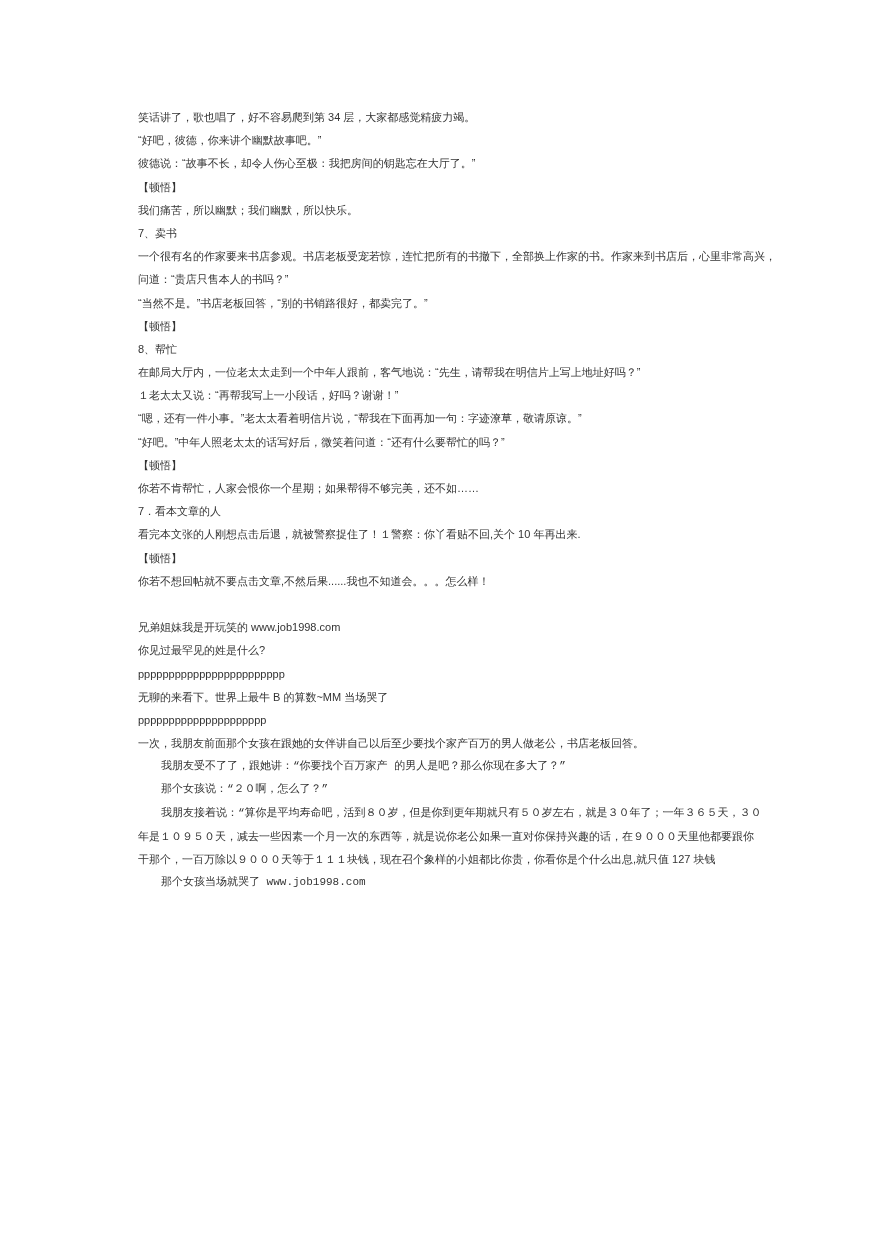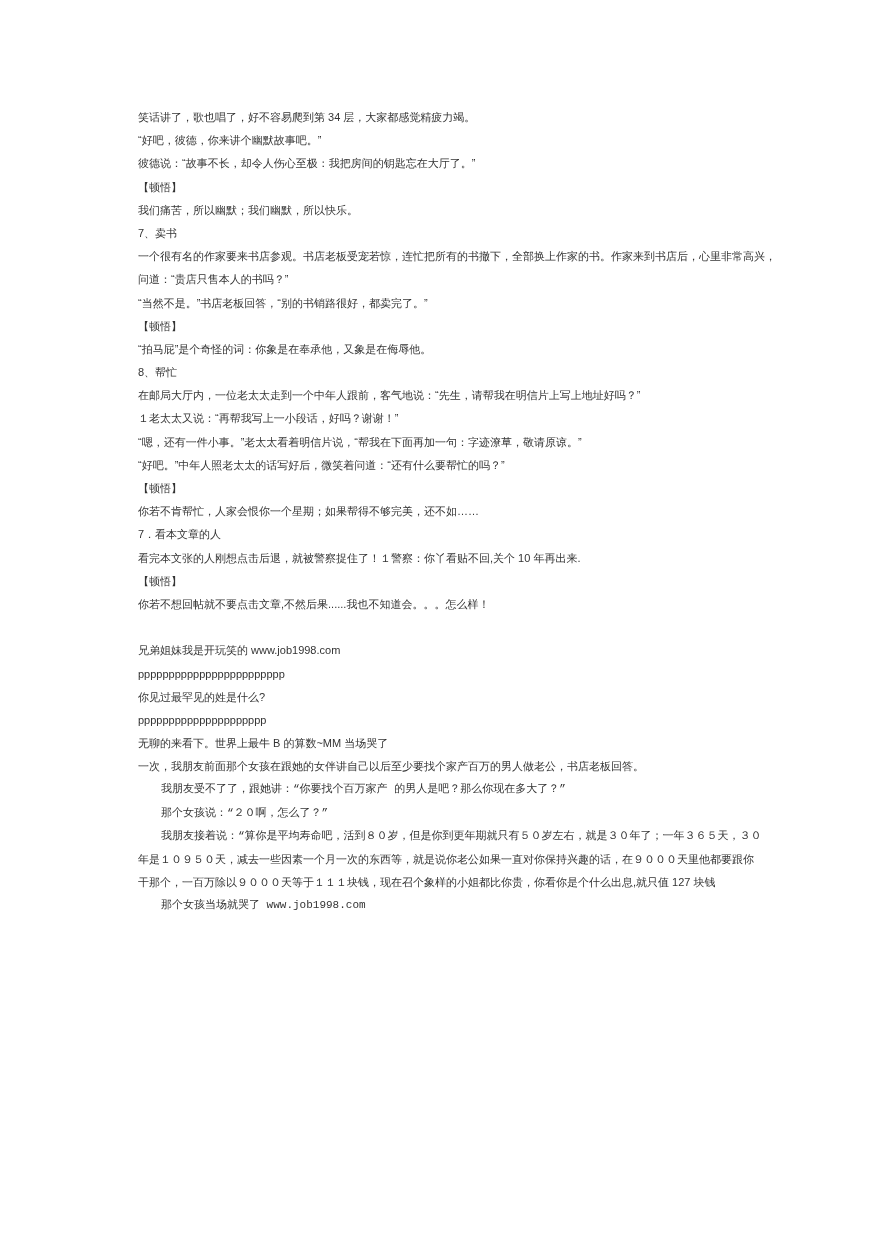--- a/index.html
+++ b/index.html
@@ -52,38 +52,37 @@
       <div class="line">笑话讲了，歌也唱了，好不容易爬到第 34 层，大家都感觉精疲力竭。</div>
       <div class="line">“好吧，彼德，你来讲个幽默故事吧。”</div>
       <div class="line">彼德说：“故事不长，却令人伤心至极：我把房间的钥匙忘在大厅了。”</div>
       <div class="line">【顿悟】</div>
       <div class="line">我们痛苦，所以幽默；我们幽默，所以快乐。</div>
       <div class="line">7、卖书</div>
       <div class="line">一个很有名的作家要来书店参观。书店老板受宠若惊，连忙把所有的书撤下，全部换上作家的书。作家来到书店后，心里非常高兴，</div>
       <div class="line">问道：“贵店只售本人的书吗？”</div>
       <div class="line">“当然不是。”书店老板回答，“别的书销路很好，都卖完了。”</div>
       <div class="line">【顿悟】</div>
-      <div class="line">“拍马屁”是个奇怪的词：你象是在奉承他，又象是在侮辱他。</div>
       <div class="line">8、帮忙</div>
       <div class="line">在邮局大厅内，一位老太太走到一个中年人跟前，客气地说：“先生，请帮我在明信片上写上地址好吗？”</div>
       <div class="line">１老太太又说：“再帮我写上一小段话，好吗？谢谢！”</div>
       <div class="line">“嗯，还有一件小事。”老太太看着明信片说，“帮我在下面再加一句：字迹潦草，敬请原谅。”</div>
       <div class="line">“好吧。”中年人照老太太的话写好后，微笑着问道：“还有什么要帮忙的吗？”</div>
       <div class="line">【顿悟】</div>
       <div class="line">你若不肯帮忙，人家会恨你一个星期；如果帮得不够完美，还不如……</div>
       <div class="line">7．看本文章的人</div>
       <div class="line">看完本文张的人刚想点击后退，就被警察捉住了！１警察：你丫看贴不回,关个 10 年再出来.</div>
       <div class="line">【顿悟】</div>
       <div class="line">你若不想回帖就不要点击文章,不然后果......我也不知道会。。。怎么样！</div>
       <div class="line blank"></div>
       <div class="line">兄弟姐妹我是开玩笑的 www.job1998.com</div>
+      <div class="line">你见过最罕见的姓是什么?</div>
       <div class="line">pppppppppppppppppppppppp</div>
-      <div class="line">你见过最罕见的姓是什么?</div>
+      <div class="line">无聊的来看下。世界上最牛 B 的算数~MM 当场哭了</div>
       <div class="line">ppppppppppppppppppppp</div>
-      <div class="line">无聊的来看下。世界上最牛 B 的算数~MM 当场哭了</div>
       <div class="line">一次，我朋友前面那个女孩在跟她的女伴讲自己以后至少要找个家产百万的男人做老公，书店老板回答。</div>
       <div class="line indent">我朋友受不了了，跟她讲：“你要找个百万家产 的男人是吧？那么你现在多大了？”</div>
       <div class="line indent">那个女孩说：“２０啊，怎么了？”</div>
       <div class="line indent">我朋友接着说：“算你是平均寿命吧，活到８０岁，但是你到更年期就只有５０岁左右，就是３０年了；一年３６５天，３０</div>
       <div class="line">年是１０９５０天，减去一些因素一个月一次的东西等，就是说你老公如果一直对你保持兴趣的话，在９０００天里他都要跟你</div>
       <div class="line">干那个，一百万除以９０００天等于１１１块钱，现在召个象样的小姐都比你贵，你看你是个什么出息,就只值 127 块钱</div>
       <div class="line indent">那个女孩当场就哭了 www.job1998.com</div>
     </div>
 </div>
 

